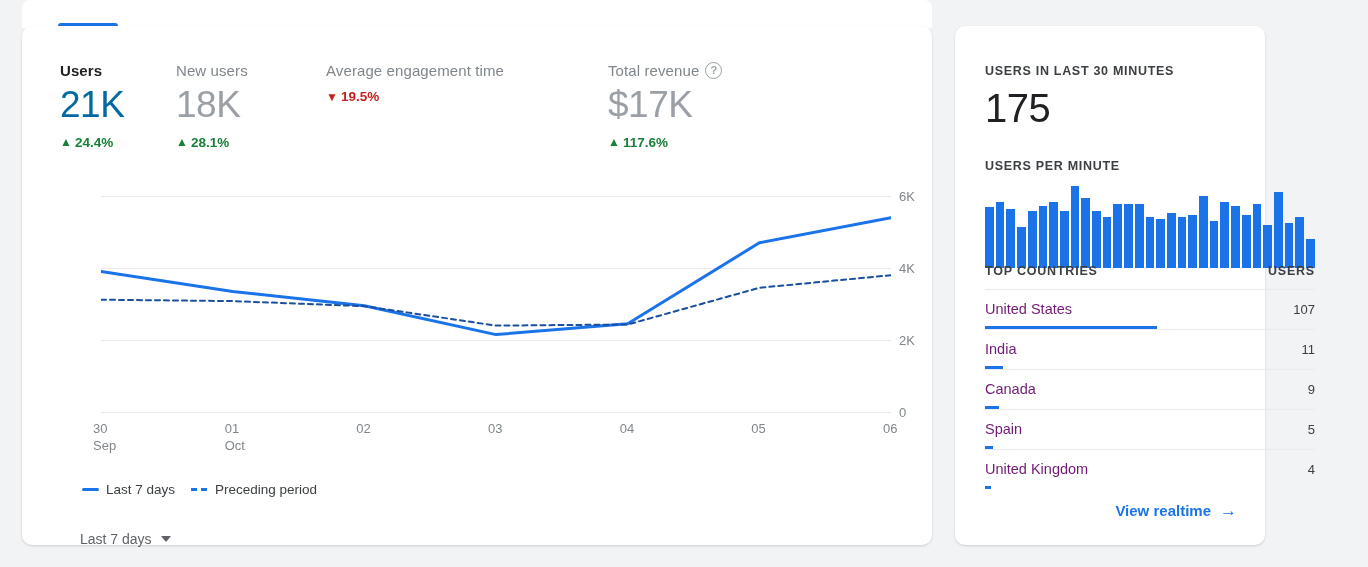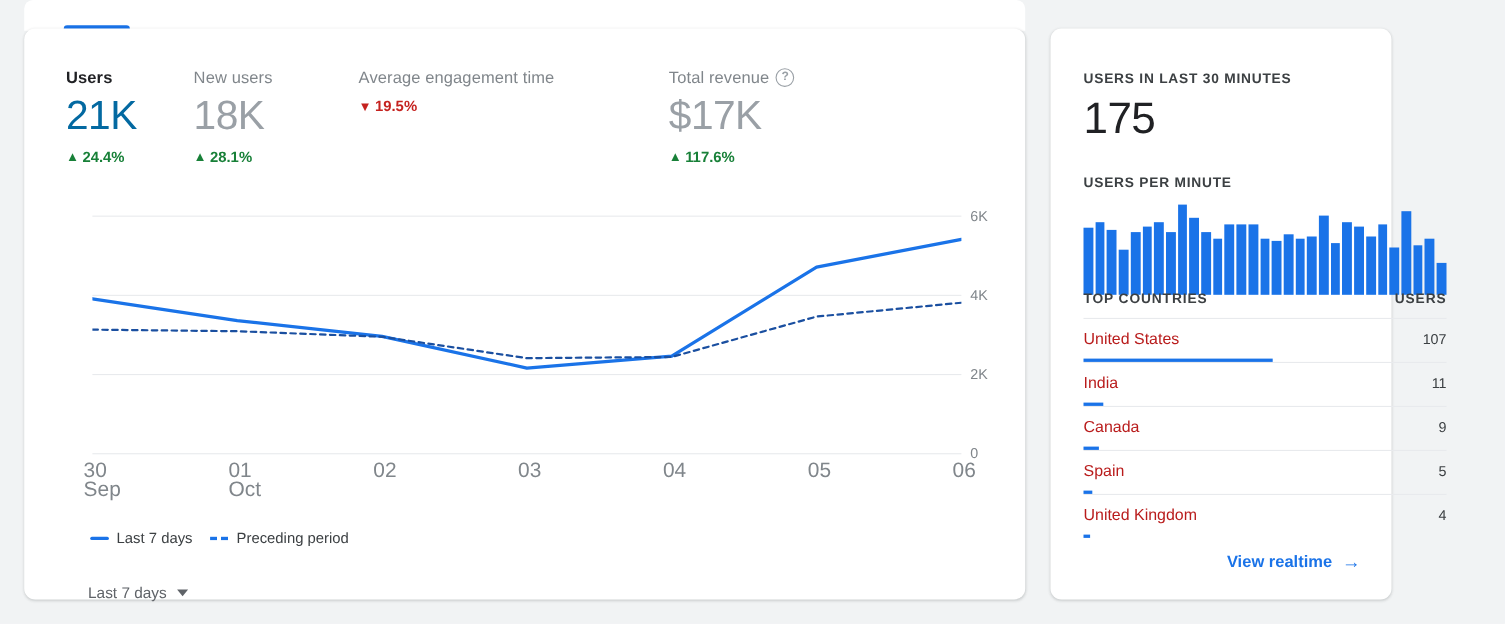--- a/index.html
+++ b/index.html
@@ -50,29 +50,29 @@
   }
   .metric-value.primary { color: #0369a1; }
   .metric-delta {
     margin-top: 10px; font-size: 13.5px; font-weight: 700;
     display: flex; align-items: center; gap: 3px;
   }
   .up { color: #188038; } .down { color: #c5221f; }
   .arrow { font-size: 12px; line-height: 1; }
 
   
-  .chart-wrap { position: absolute; left: 38px; top: 142px; width: 840px; height: 300px; }
+  .chart-wrap { position: absolute; left: 55px; top: 142px; width: 840px; height: 300px; }
   .plot { position: absolute; left: 24px; top: 28px; width: 790px; height: 216px; }
   .gridline { position: absolute; left: 0; width: 100%; height: 1px; background: #e8eaed; }
   .ytick {
     position: absolute; left: 822px; font-size: 13px; color: #80868b;
     transform: translateY(-50%); width: 40px;
   }
   .xtick {
-    position: absolute; font-size: 19px; color: #80868b; line-height: 17px;
+    position: absolute; font-size: 13px; color: #80868b; line-height: 17px;
   }
   .xtick .m { display: block; }
   .axis-base { position: absolute; left: 24px; top: 244px; width: 790px; height: 1px; background: #e8eaed; }
 
   
   .legend {
     position: absolute; left: 60px; top: 456px;
     display: flex; align-items: center; gap: 10px;
     font-size: 13.5px; color: #3c4043;
   }
@@ -115,21 +115,21 @@
   .countries { position: absolute; left: 30px; top: 238px; width: 330px; }
   .c-head {
     display: flex; justify-content: space-between;
     font-size: 12.5px; font-weight: 700; color: #3c4043;
     letter-spacing: .8px; padding-bottom: 11px;
     border-bottom: 1px solid #e8eaed;
   }
   .c-row { position: relative; padding: 11px 0 12px; border-bottom: 1px solid #e8eaed; }
   .c-row:last-child { border-bottom: none; }
   .c-line { display: flex; justify-content: space-between; align-items: baseline; }
-  .c-name { font-size: 14.5px; color: #b91c1c; }
+  .c-name { font-size: 14.5px; color: #701a75; }
   .c-users { font-size: 13px; color: #3c4043; }
   .c-bar { position: absolute; left: 0; bottom: 0; height: 3px; background: #1a73e8; }
 
   .view-realtime {
     position: absolute; right: 28px; bottom: 26px;
     display: flex; align-items: center; gap: 9px;
     color: #1a73e8; font-size: 15px; font-weight: 700; cursor: pointer;
   }
   .rt-arrow { font-size: 17px; line-height: 1; }
 </style>

